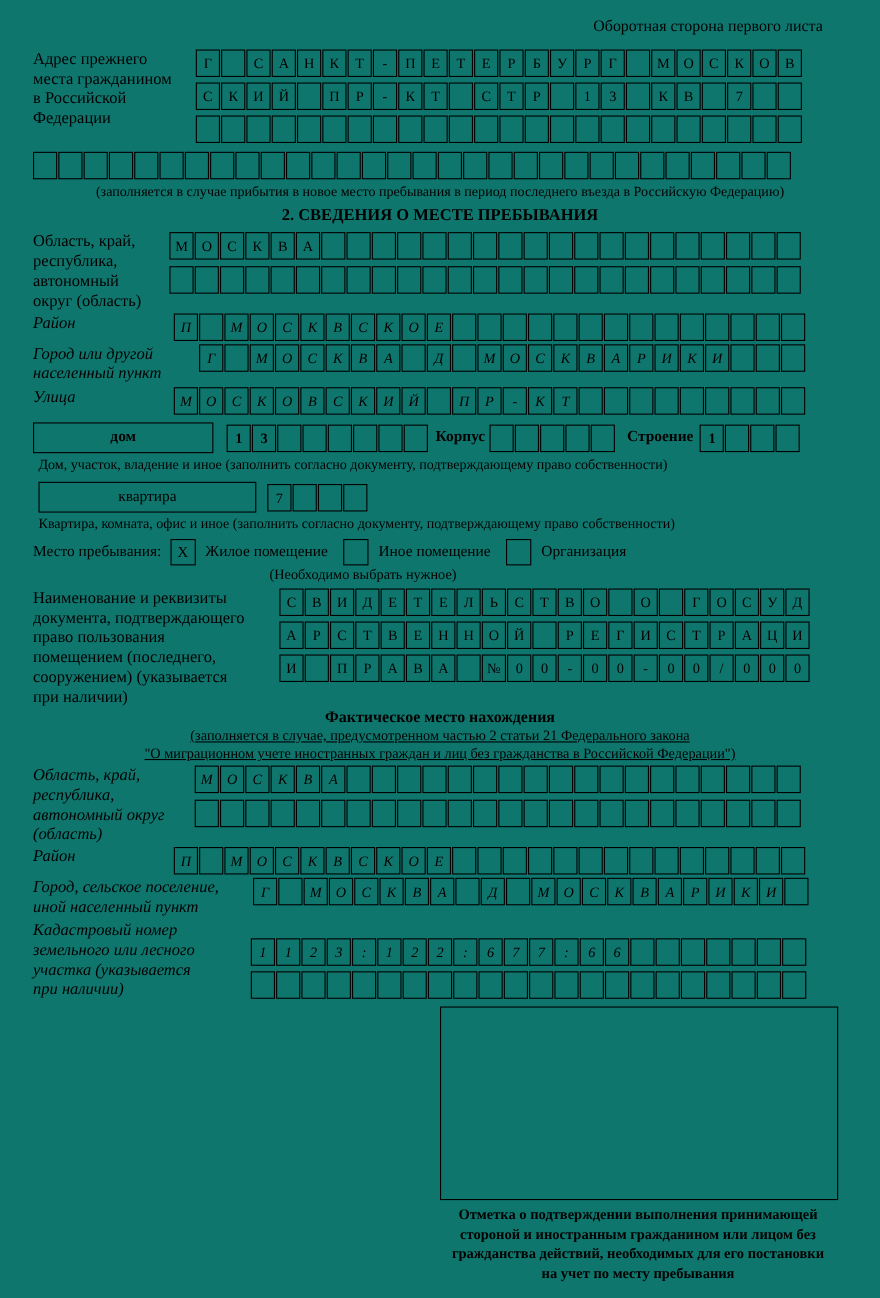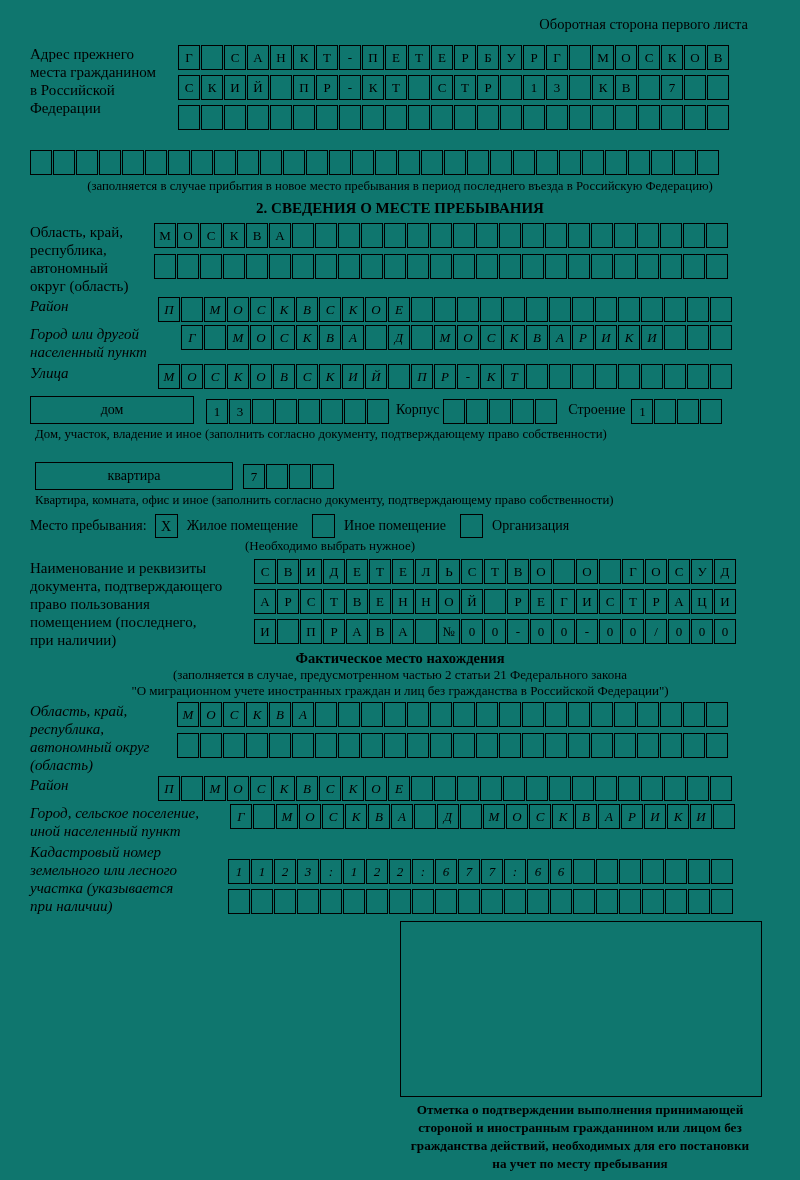--- a/index.html
+++ b/index.html
@@ -26,22 +26,22 @@
   .cb{width:21px;height:22px;font-size:14px;}
   .wide{border:1.6px solid #000;height:26px;display:flex;align-items:center;justify-content:center;font-size:14px;flex:none;}
   .wide-house{width:162px;margin-right:12px;}
   .wide-apt{width:196px;margin-right:10px;margin-left:5px;}
   .inline-lbl{font-size:14px;line-height:28px;flex:none;}
   .caption{font-size:12.8px;line-height:16px;}
   .caption-left{margin:2px 0 0 5px;}
   .caption-center{text-align:center;margin-top:3px;}
   .h2{font-weight:bold;text-align:center;font-size:15px;line-height:19px;margin:5px 0 5px 0;}
   .fact-title{font-weight:bold;text-align:center;font-size:14.5px;line-height:18px;margin-top:0;}
-  .note-c{text-align:center;font-size:13px;line-height:16px;}
-  .mt2{margin-top:2px;font-style:italic;} .mt3{margin-top:3px;font-style:italic;} .mt4{margin-top:20px;}
+  .note-c{text-align:center;font-size:13px;line-height:16px;text-decoration:underline;}
+  .mt2{margin-top:2px;font-style:italic;} .mt3{margin-top:3px;font-style:italic;} .mt4{margin-top:8px;}
   .mt5{margin-top:5px;} .mt7{margin-top:7px;} .mt8{margin-top:8px;}
   .stay-row{display:flex;align-items:center;margin-top:6px;}
   .stay-label{font-size:14px;margin-right:8px;}
   .stay-opt-label{font-size:14px;margin:0 14px 0 8px;}
   .stay-note{font-size:13px;line-height:16px;margin-left:215px;}
   .cad-boxcol{margin-top:16px;}
   .stamp-box{border:1.7px solid #000;width:360px;height:174px;margin-left:370px;margin-top:6px;flex:none;}
   .stamp-note{width:384px;margin-left:358px;margin-top:4px;text-align:center;font-weight:bold;font-size:13.2px;line-height:18px;}
 </style>
 </head>
@@ -328,21 +328,21 @@
         <span class="bx"></span>
         <span class="bx"></span>
         <span class="bx"></span>
         <span class="bx"></span>
         <span class="bx"></span>
         <span class="bx"></span>
         <span class="bx"></span>
       </div>
   </div>
 
-  <div class="frow mt7" style="align-items:flex-end;">
+  <div class="frow mt7" style="align-items:center;font-weight:bold;">
     <div class="wide wide-house">дом</div>
     <div class="brow">
         <span class="bx">1</span>
         <span class="bx">3</span>
         <span class="bx"></span>
         <span class="bx"></span>
         <span class="bx"></span>
         <span class="bx"></span>
         <span class="bx"></span>
         <span class="bx"></span>
@@ -386,20 +386,21 @@
     <span class="stay-opt-label">Организация</span>
   </div>
   <div class="stay-note">(Необходимо выбрать нужное)</div>
 
   <div class="frow mt5">
     <div class="lbl w224">
         <div class="lline">Наименование и реквизиты</div>
         <div class="lline">документа, подтверждающего</div>
         <div class="lline">право пользования</div>
         <div class="lline">помещением (последнего,</div>
+        <div class="lline">сооружением) (указывается</div>
         <div class="lline">при наличии)</div>
       </div>
     <div class="boxcol">
       <div class="brow">
           <span class="bx">С</span>
           <span class="bx">В</span>
           <span class="bx">И</span>
           <span class="bx">Д</span>
           <span class="bx">Е</span>
           <span class="bx">Т</span>

